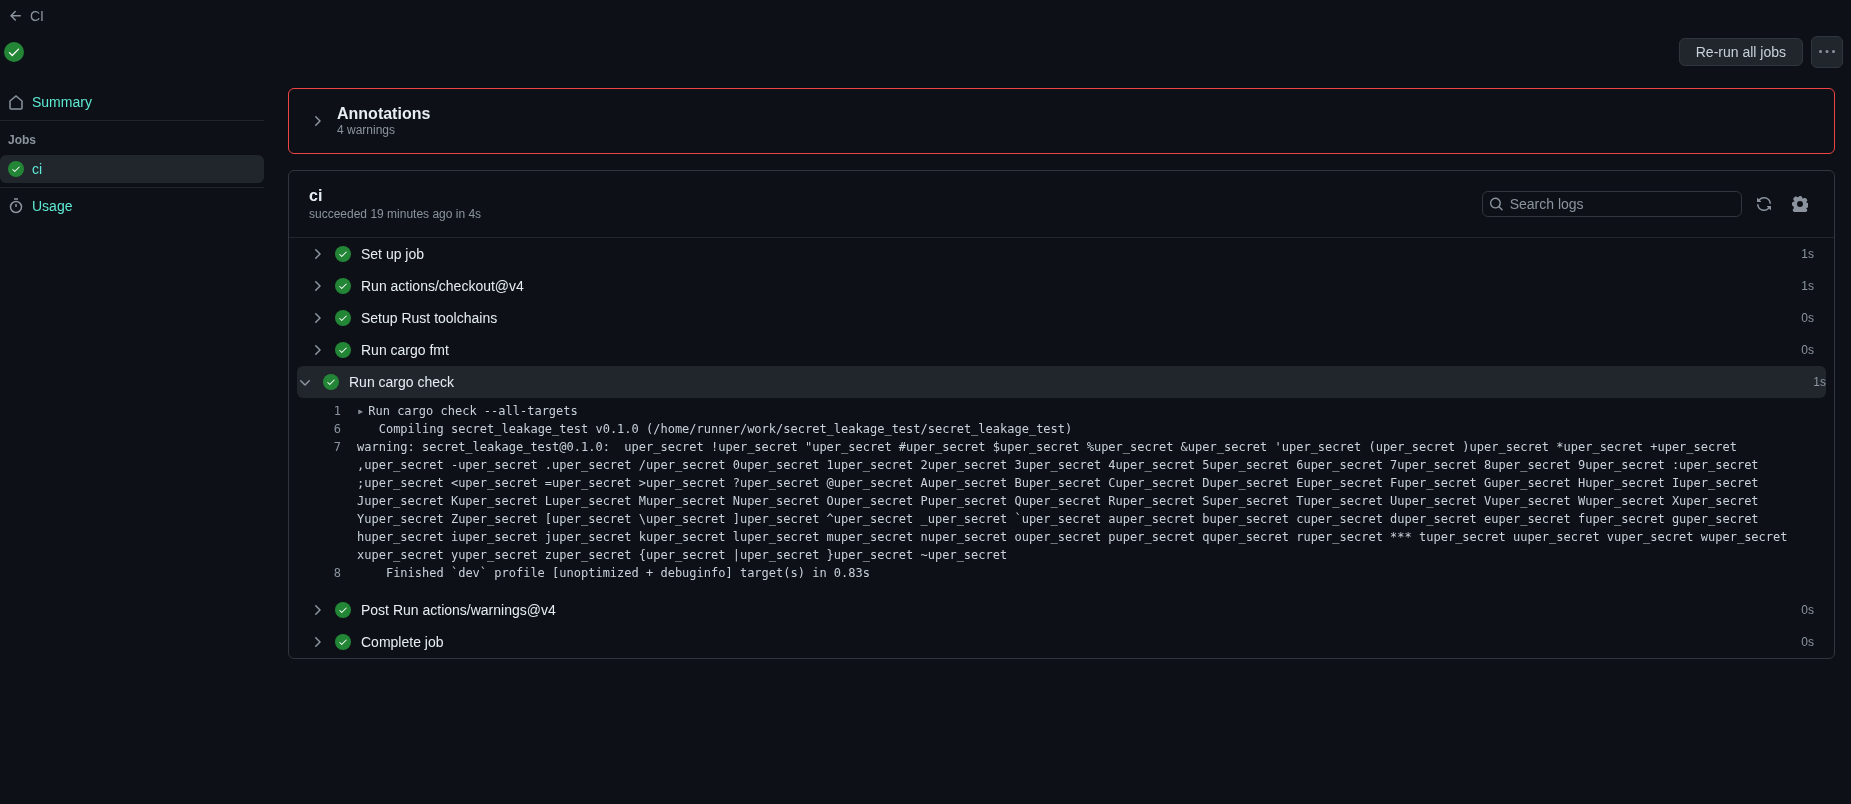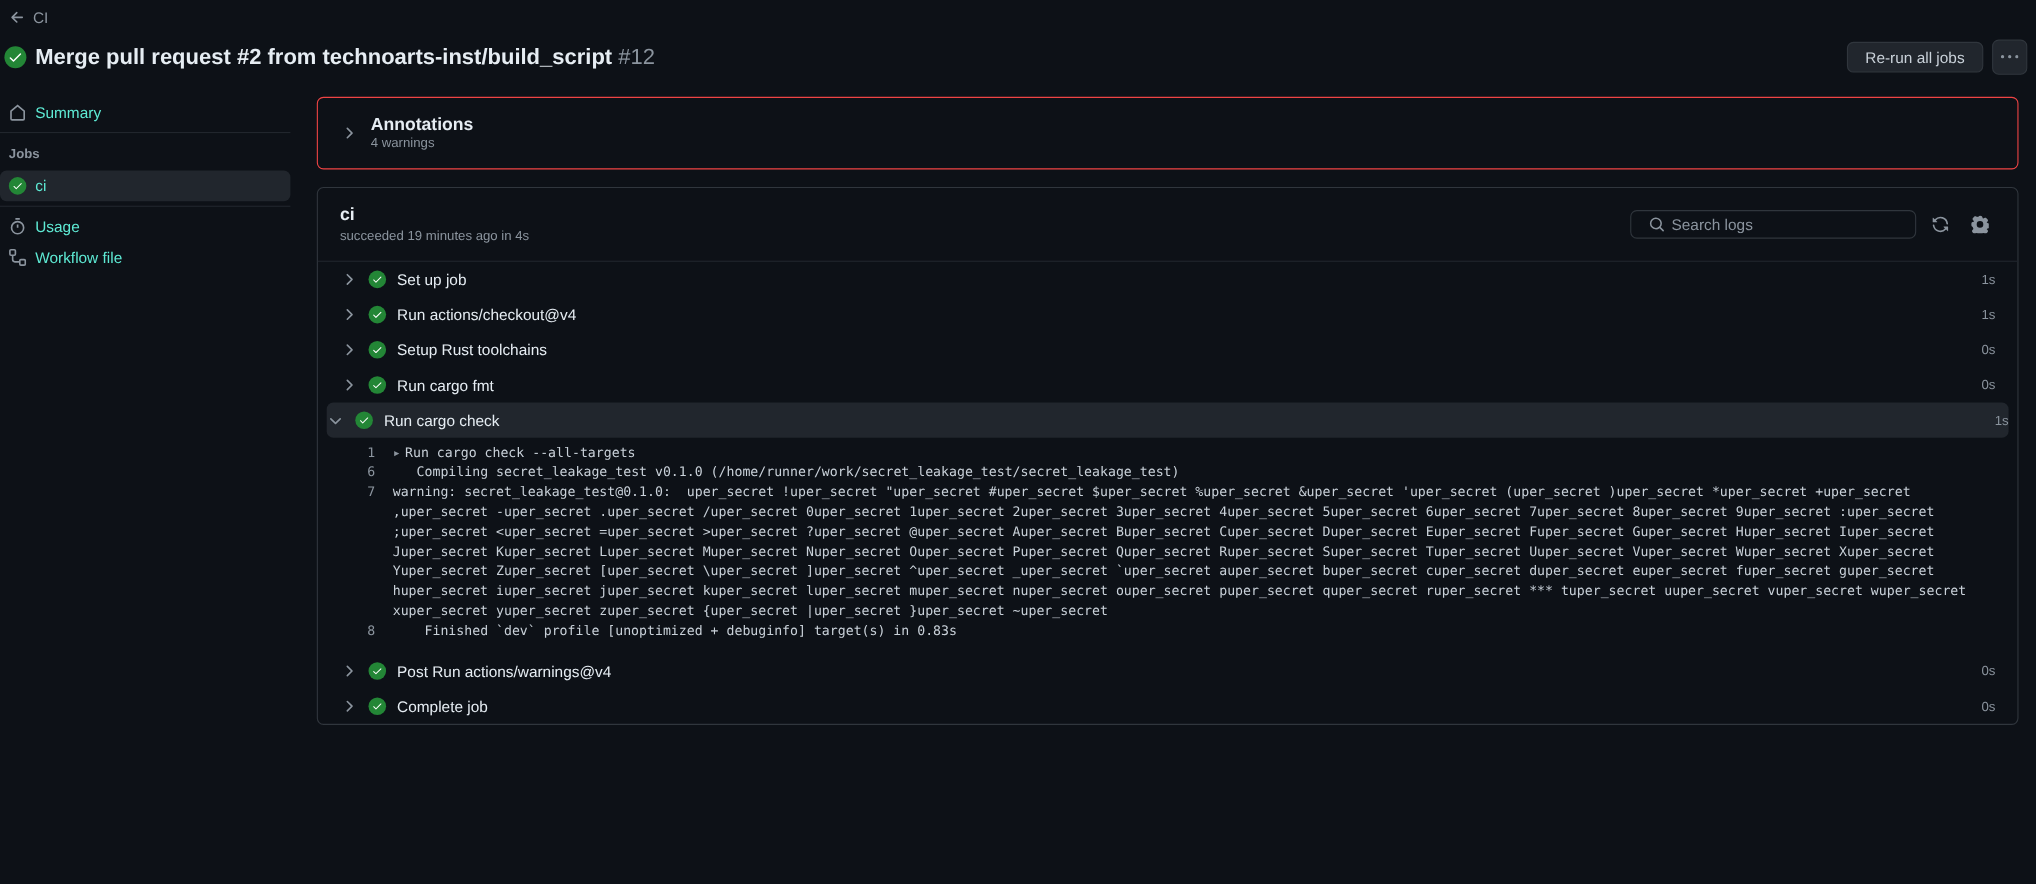--- a/index.html
+++ b/index.html
@@ -41,21 +41,21 @@
 .chevron { width: 16px; height: 16px; color: #8b949e; cursor: pointer; }
 .annotations-text { display: flex; flex-direction: column; }
 .annotations-title { font-size: 16px; font-weight: 600; color: #e6edf3; }
 .annotations-sub { font-size: 12px; color: #8b949e; }
 .job-panel { border: 1px solid #30363d; border-radius: 6px; background: #0d1117; }
 .job-header { display: flex; align-items: center; padding: 16px 20px; border-bottom: 1px solid #21262d; }
 .job-title-block { display: flex; flex-direction: column; }
 .job-title { font-size: 16px; font-weight: 600; }
 .job-sub { font-size: 12px; color: #8b949e; margin-top: 2px; }
 .job-header-actions { margin-left: auto; display: flex; align-items: center; gap: 8px; }
-.search-box { display: flex; background: #0d1117; border: 1px solid #30363d; border-radius: 6px; padding: 4px 16px; width: 260px; gap: 6px; }
+.search-box { display: flex; background: #0d1117; border: 1px solid #30363d; border-radius: 6px; padding: 4px 6px; width: 260px; gap: 6px; }
 .search-box input { background: transparent; border: none; outline: none; color: #e6edf3; font-size: 14px; width: 100%; }
 .search-box input::placeholder { color: #8b949e; }
 .icon-btn { width: 28px; height: 28px; display: flex; align-items: center; justify-content: center; color: #8b949e; cursor: pointer; border-radius: 6px; }
 .step-row { display: flex; align-items: center; padding: 8px 20px; gap: 10px; cursor: pointer; }
 .step-row.expanded { background: #21262d; border-radius: 6px; margin: 0 8px; padding: 8px 0; }
 .step-name { color: #e6edf3; font-size: 14px; }
 .step-duration { margin-left: auto; color: #8b949e; font-size: 12px; }
 .log-block { padding: 4px 20px 12px 20px; font-family: ui-monospace, SFMono-Regular, Menlo, Consolas, monospace; font-size: 12px; line-height: 18px; }
 .log-line { display: flex; }
 .log-num { width: 48px; text-align: right; color: #8b949e; padding-right: 16px; flex-shrink: 0; user-select: none; }
@@ -74,24 +74,20 @@
     <span>CI</span>
   </div>
 </div>
 
 <div class="title-row">
   <span class="check-circle">
     <svg viewBox="0 0 16 16">
         <path d="M13.78 4.22a.75.75 0 0 1 0 1.06l-7.25 7.25a.75.75 0 0 1-1.06 0L2.22 9.28a.75.75 0 0 1 1.06-1.06L6 10.94l6.72-6.72a.75.75 0 0 1 1.06 0Z"></path>
       </svg>
   </span>
-  <span class="title-text">
-    <span>Merge pull request #2 from technoarts-inst/build_script</span>
-    <span class="title-num">#12</span>
-  </span>
   <div class="header-actions">
     <button class="btn-secondary">Re-run all jobs</button>
     <button class="btn-icon">
       <svg width="16" height="16" viewBox="0 0 16 16" fill="#8b949e">
           <path d="M8 9a1.5 1.5 0 1 0 0-3 1.5 1.5 0 0 0 0 3ZM1.5 9a1.5 1.5 0 1 0 0-3 1.5 1.5 0 0 0 0 3Zm13 0a1.5 1.5 0 1 0 0-3 1.5 1.5 0 0 0 0 3Z"></path>
         </svg>
     </button>
   </div>
 </div>
 
@@ -115,28 +111,20 @@
         </span>
         <span>ci</span>
       </div>
     </div>
     <div class="sidebar-item">
       <svg class="icon-outline" viewBox="0 0 16 16" fill="none" stroke="#8b949e" stroke-width="1.5">
           <circle cx="8" cy="9" r="5.5"></circle>
           <path d="M8 6v3M6 1h4"></path>
         </svg>
       <span>Usage</span>
-    </div>
-    <div class="sidebar-item">
-      <svg class="icon-outline" viewBox="0 0 16 16" fill="none" stroke="#8b949e" stroke-width="1.5">
-          <rect x="1" y="1" width="5" height="5" rx="1"></rect>
-          <rect x="10" y="10" width="5" height="5" rx="1"></rect>
-          <path d="M3.5 6v4a2 2 0 0 0 2 2H10"></path>
-        </svg>
-      <span>Workflow file</span>
     </div>
   </div>
 
   <div class="content">
     <div class="annotations-box">
       <svg class="chevron" viewBox="0 0 16 16" fill="#8b949e">
           <path d="M6.22 3.22a.75.75 0 0 1 1.06 0l4.25 4.25a.75.75 0 0 1 0 1.06l-4.25 4.25a.75.75 0 0 1-1.06-1.06L9.94 8 6.22 4.28a.75.75 0 0 1 0-1.06Z"></path>
         </svg>
       <div class="annotations-text">
         <span class="annotations-title">Annotations</span>

